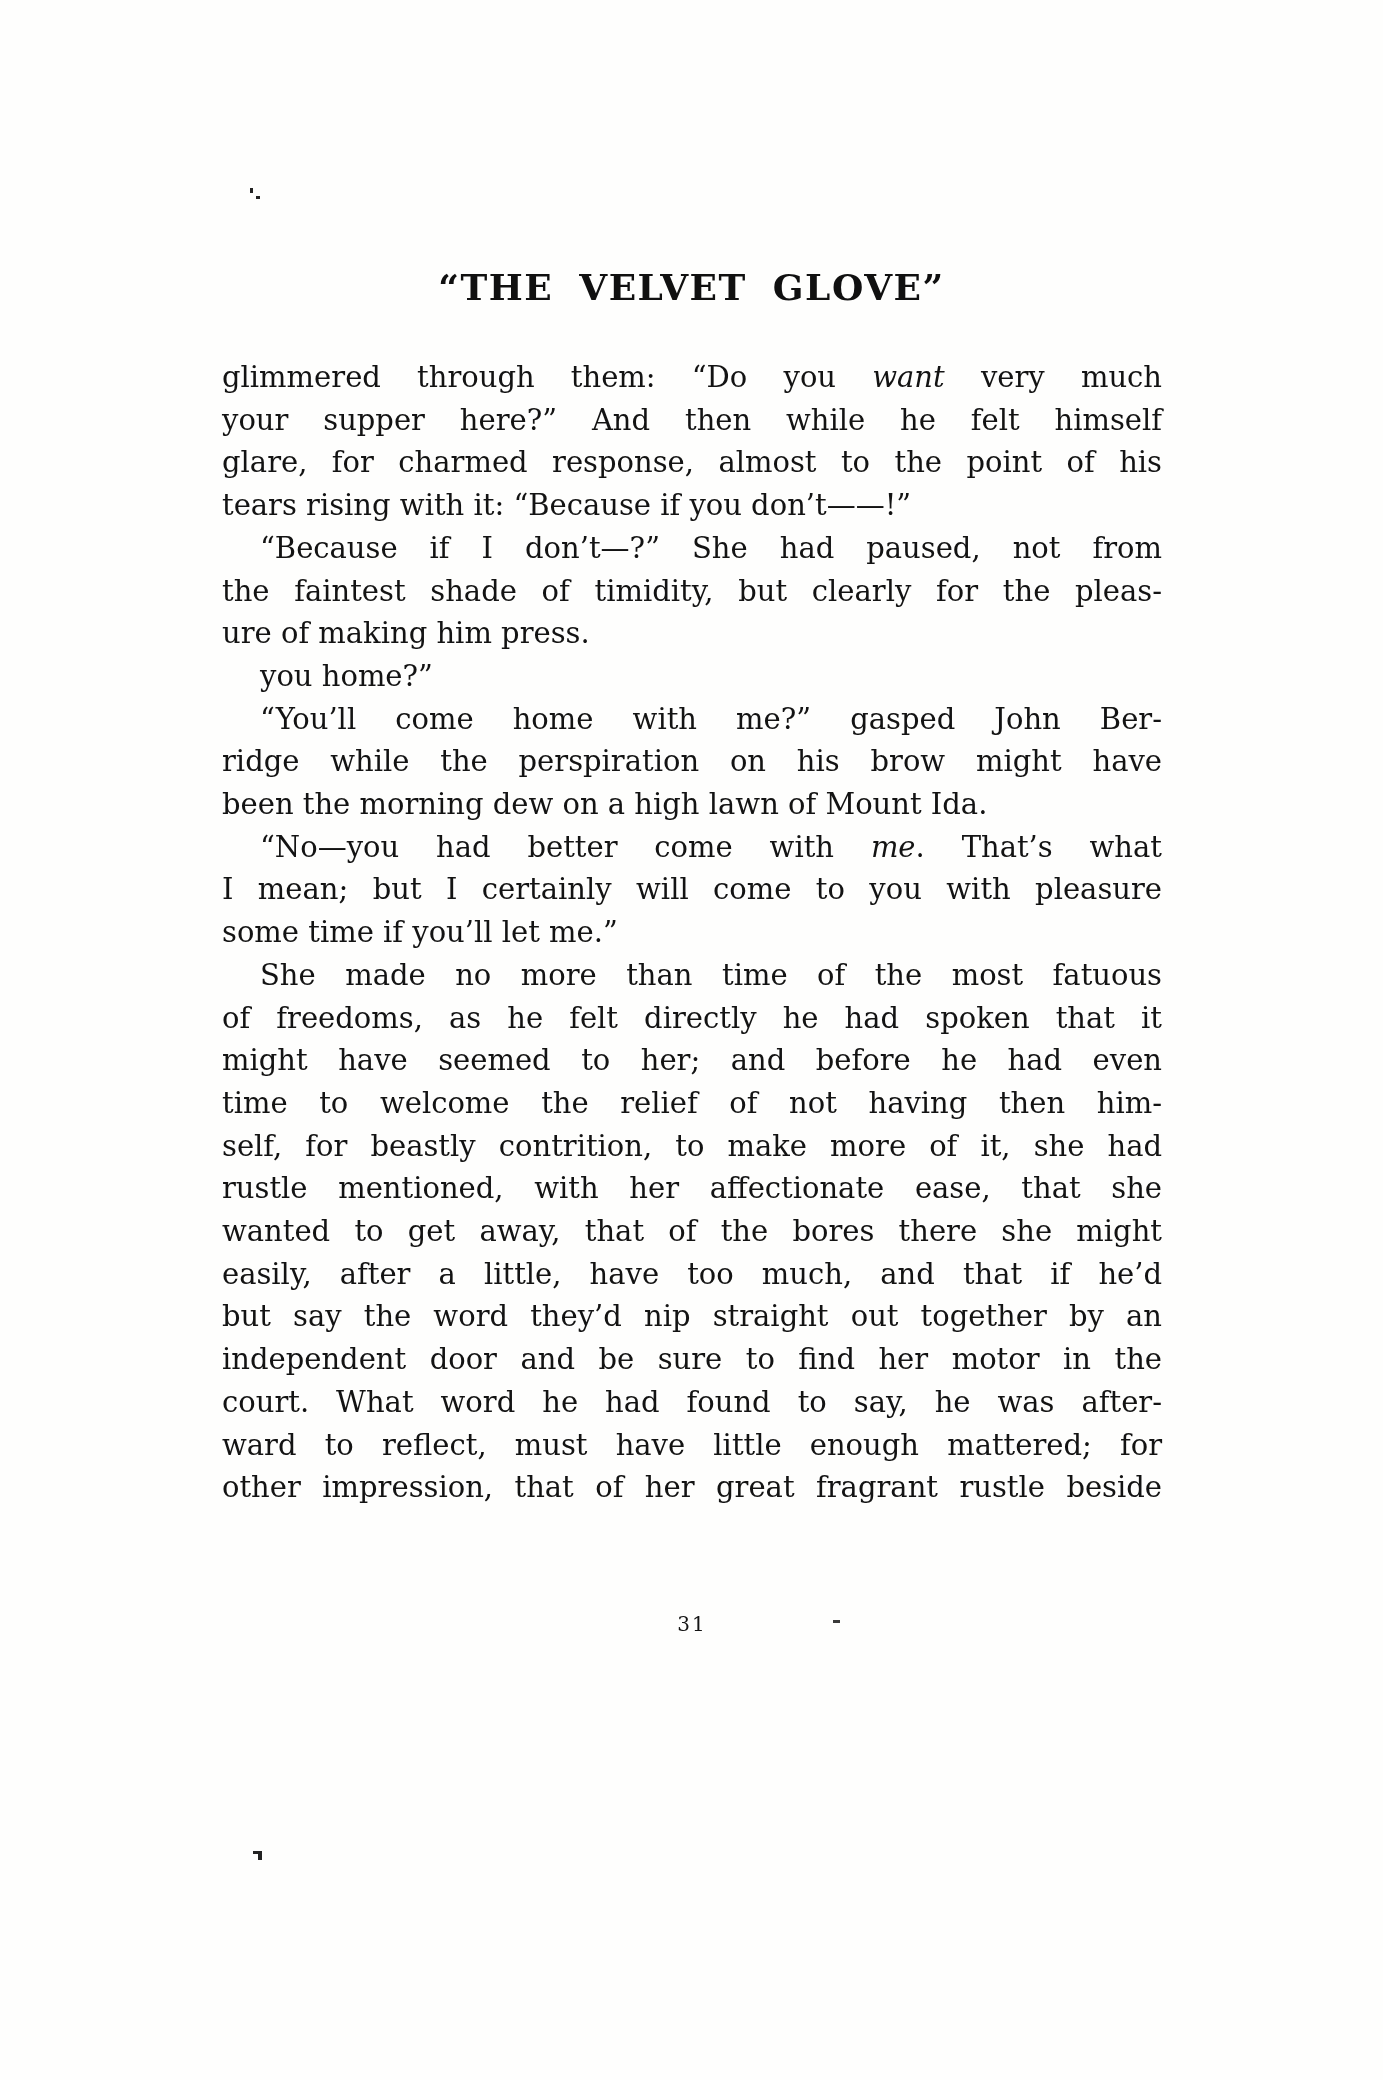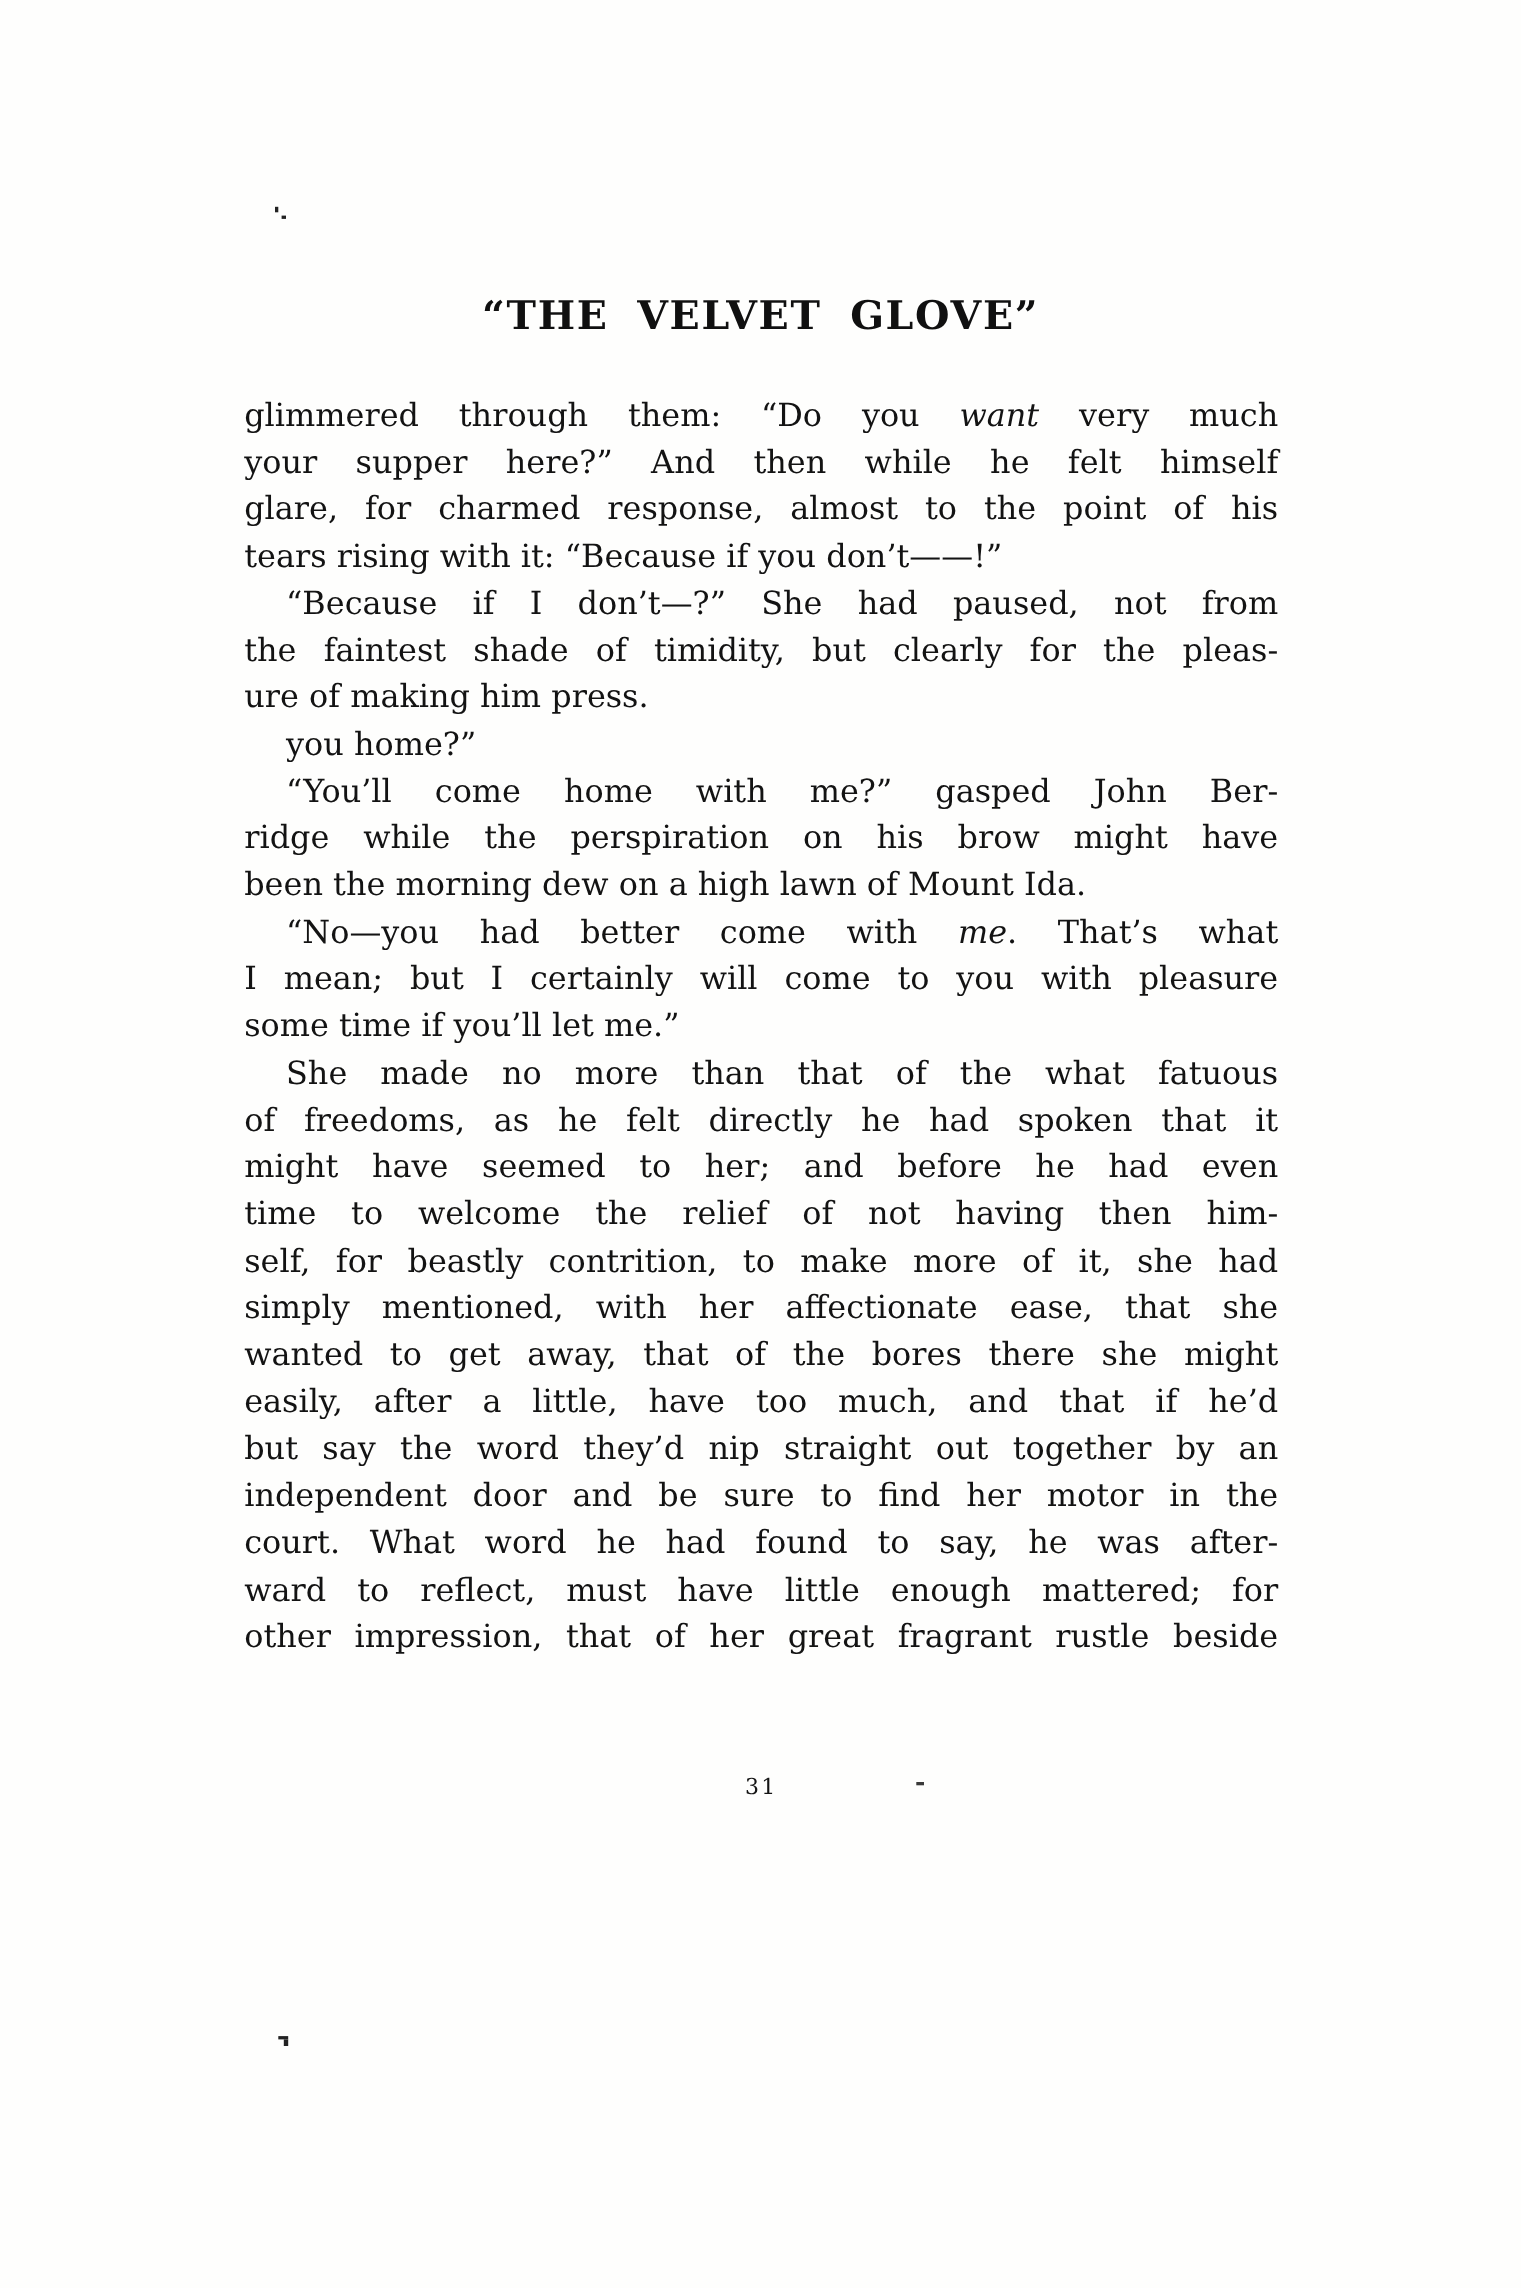--- a/index.html
+++ b/index.html
@@ -91,26 +91,26 @@
         <div class="line jf">“You’ll come home with me?” gasped John Ber-</div>
         <div class="line jf">ridge while the perspiration on his brow might have</div>
         <div class="line">been the morning dew on a high lawn of Mount Ida.</div>
       </div>
       <div class="para indent">
         <div class="line jf">“No—you had better come with <i>me</i>.  That’s what</div>
         <div class="line jf">I mean; but I certainly will come to you with pleasure</div>
         <div class="line">some time if you’ll let me.”</div>
       </div>
       <div class="para indent">
-        <div class="line jf">She made no more than that of the what fatuous</div>
+        <div class="line jf">She made no more than time of the most fatuous</div>
         <div class="line jf">of freedoms, as he felt directly he had spoken that it</div>
         <div class="line jf">might have seemed to her; and before he had even</div>
         <div class="line jf">time to welcome the relief of not having then him-</div>
         <div class="line jf">self, for beastly contrition, to make more of it, she had</div>
-        <div class="line jf">simply mentioned, with her affectionate ease, that she</div>
+        <div class="line jf">rustle mentioned, with her affectionate ease, that she</div>
         <div class="line jf">wanted to get away, that of the bores there she might</div>
         <div class="line jf">easily, after a little, have too much, and that if he’d</div>
         <div class="line jf">but say the word they’d nip straight out together by an</div>
         <div class="line jf">independent door and be sure to find her motor in the</div>
         <div class="line jf">court.  What word he had found to say, he was after-</div>
         <div class="line jf">ward to reflect, must have little enough mattered; for</div>
         <div class="line jf">other impression, that of her great fragrant rustle beside</div>
       </div>
     </div>
 

